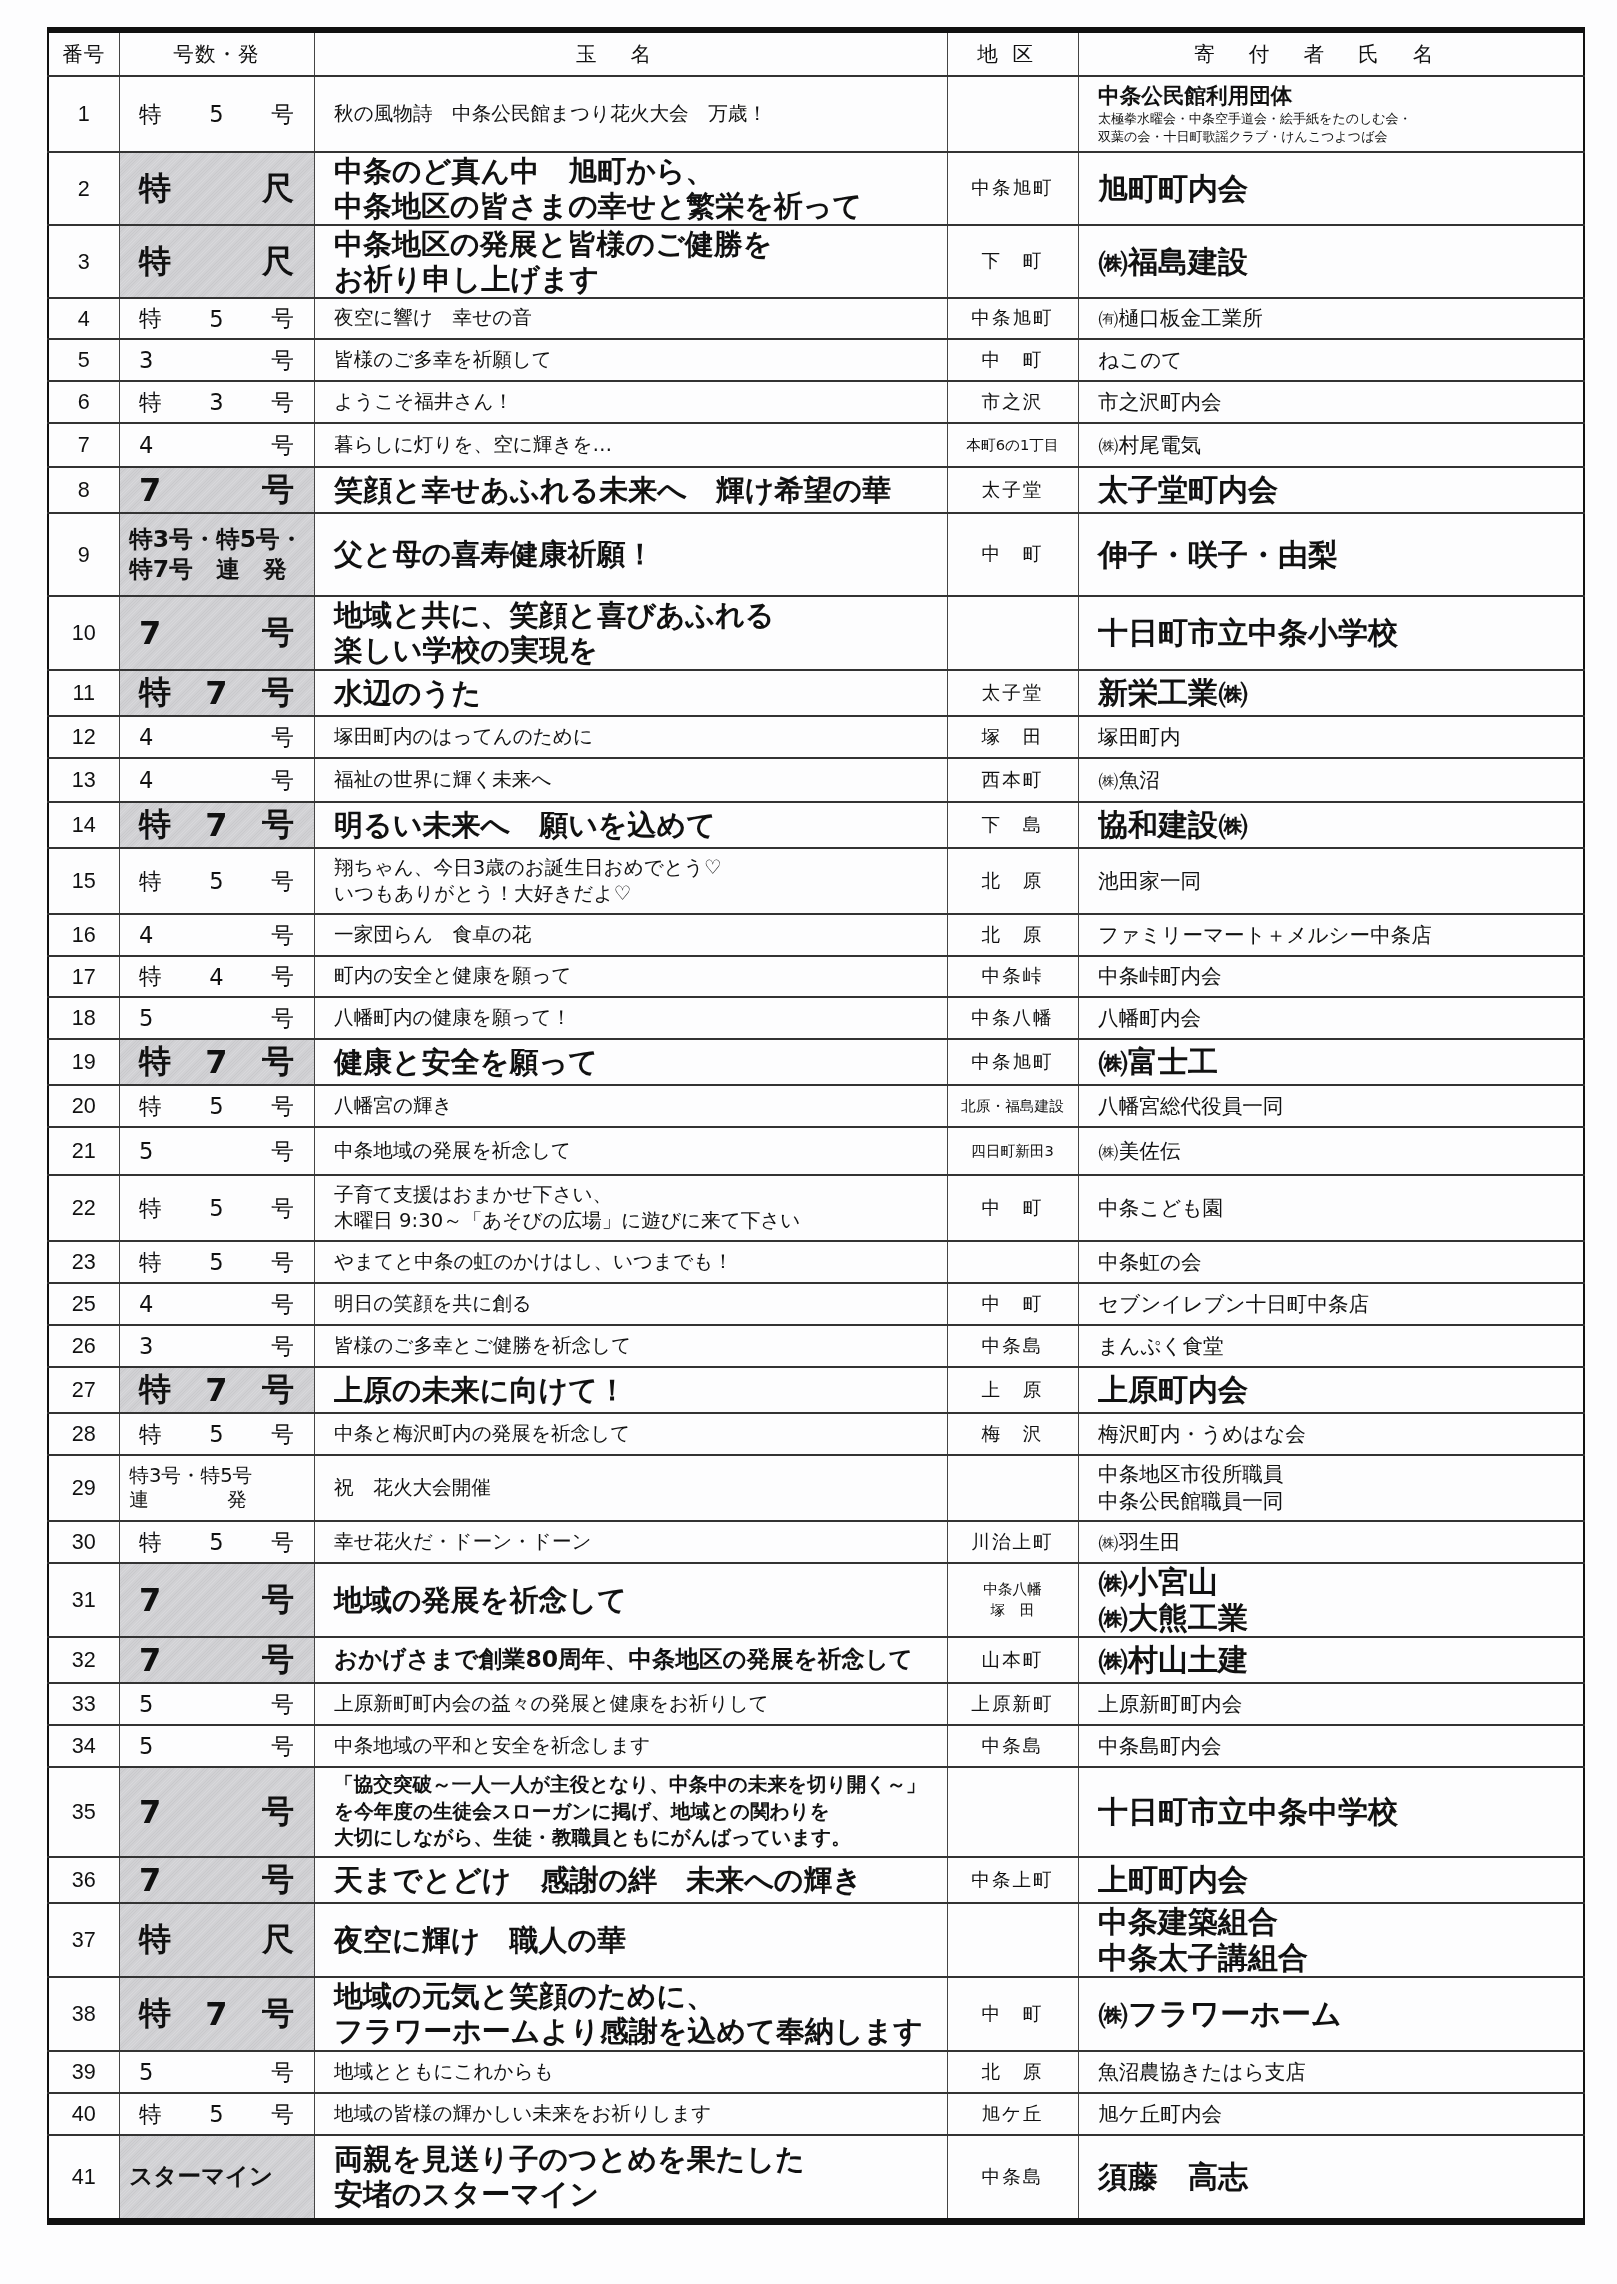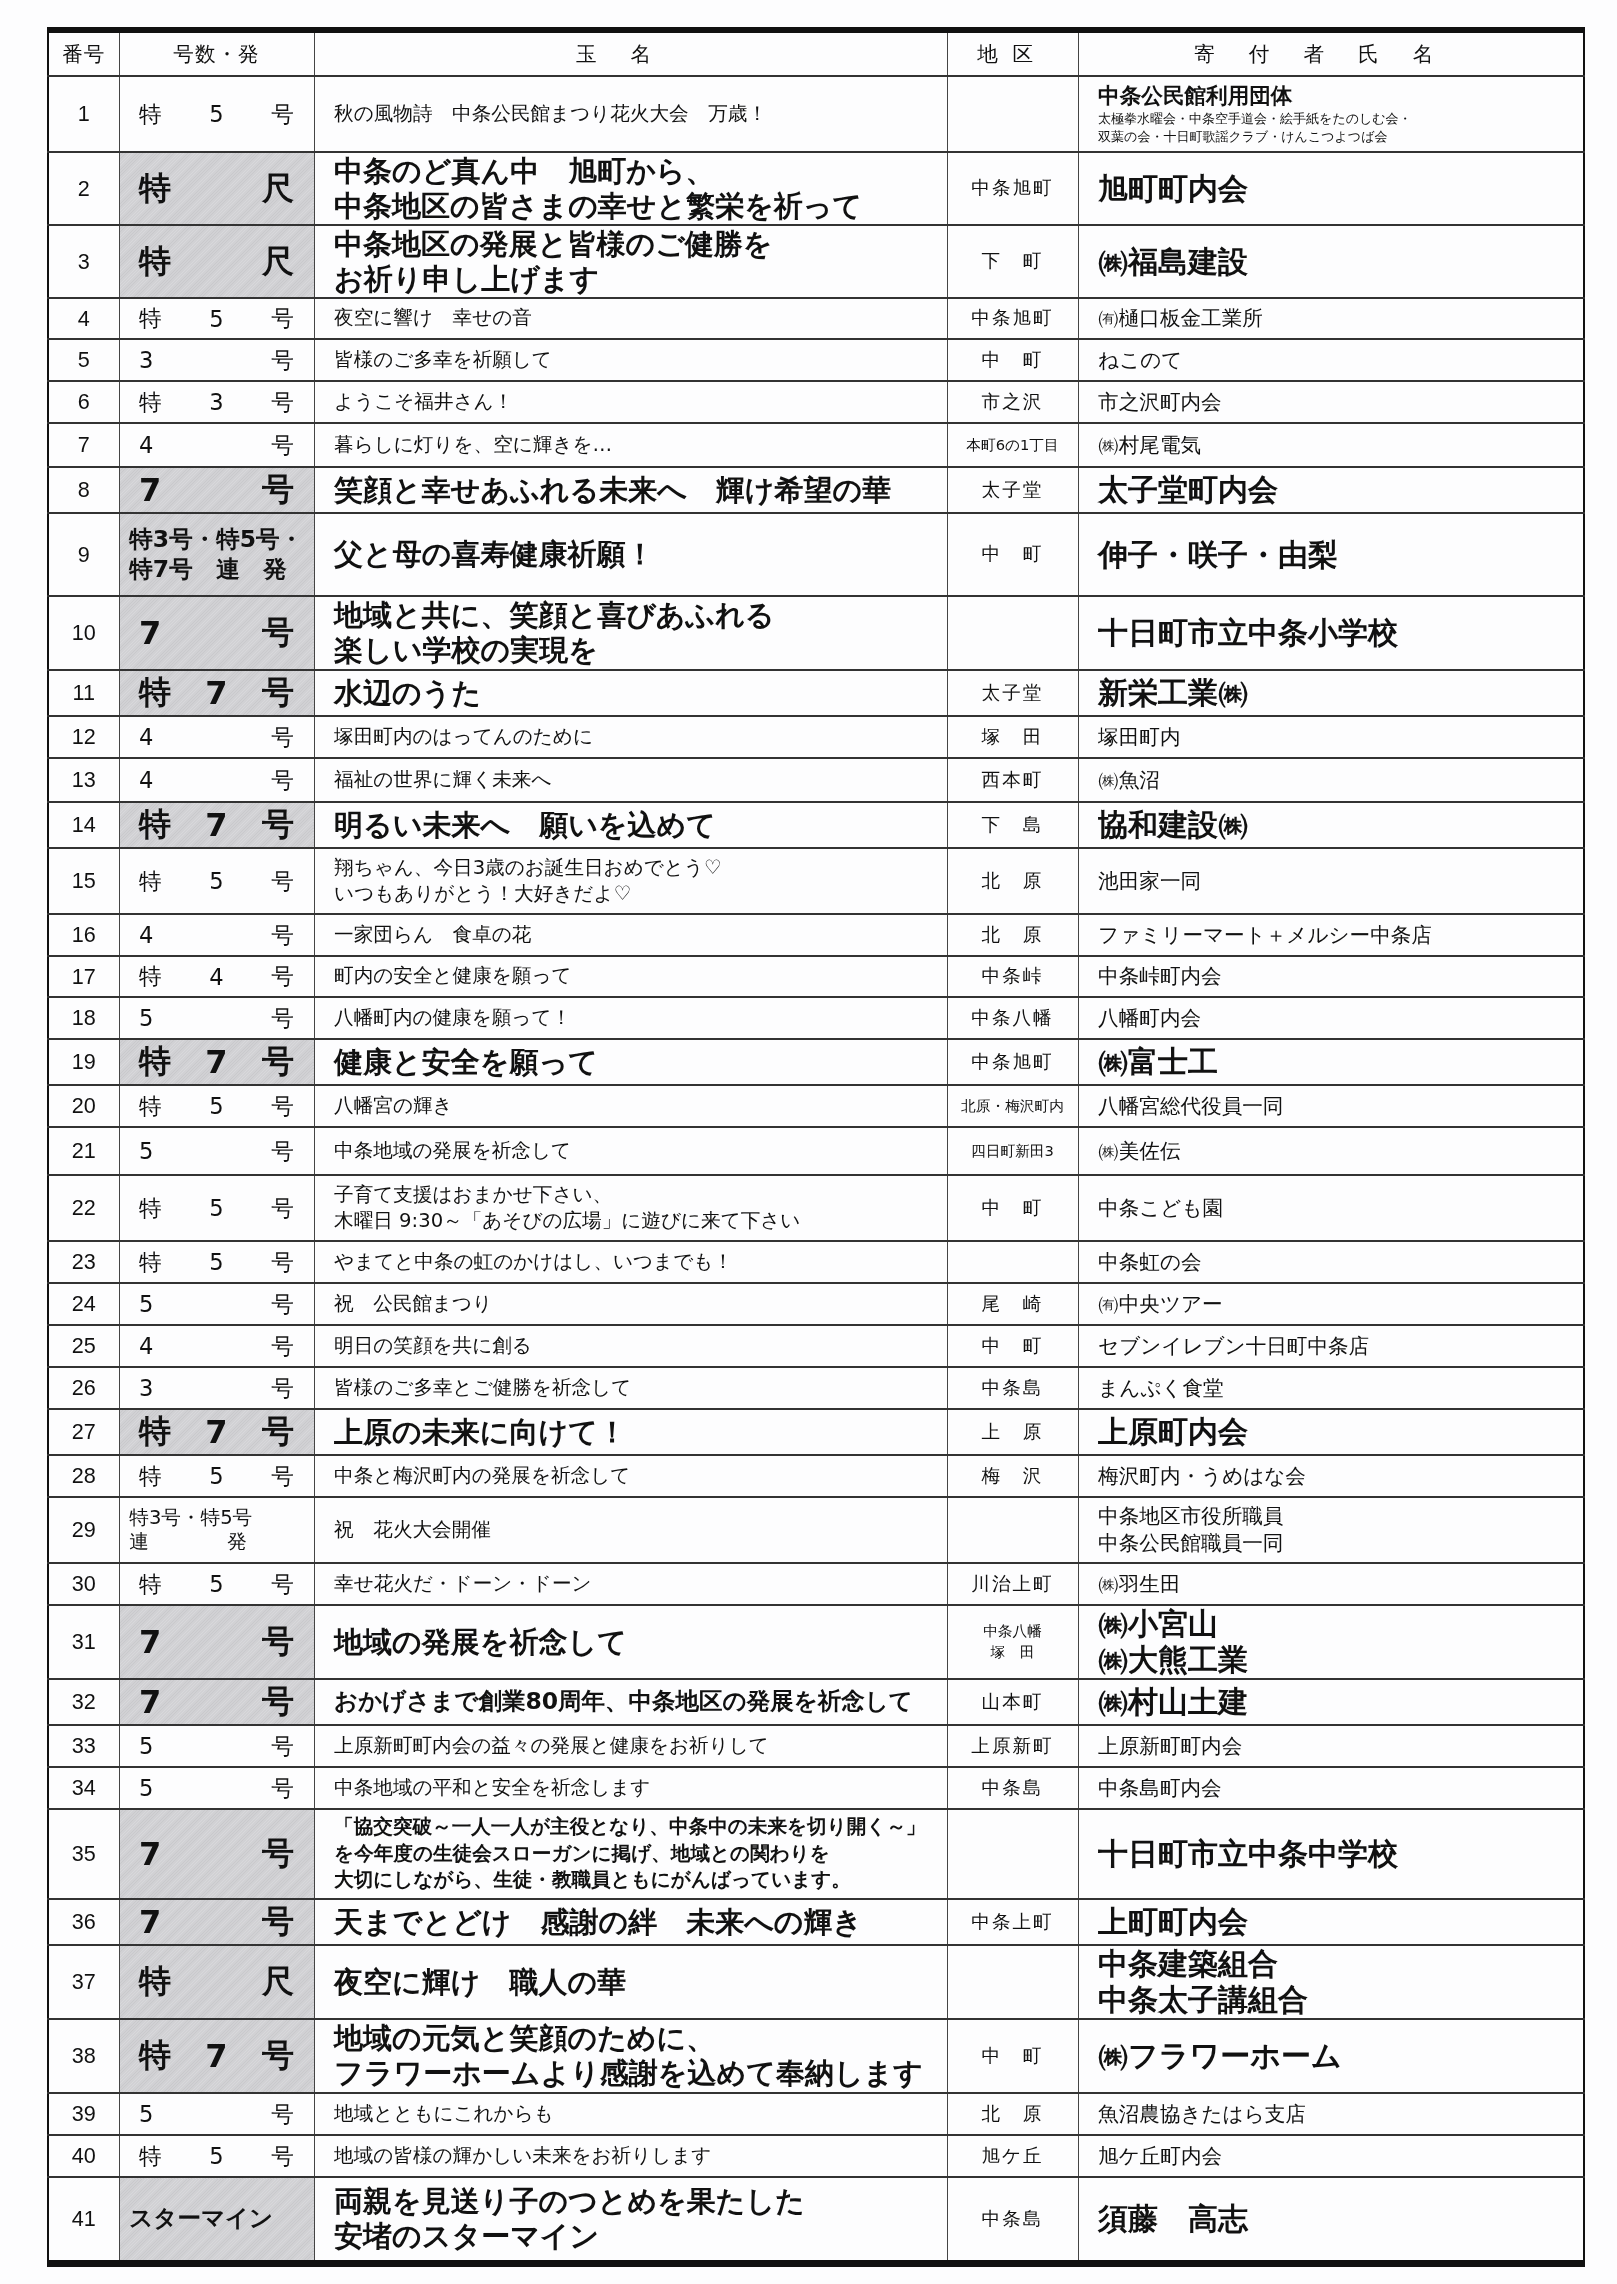--- a/index.html
+++ b/index.html
@@ -319,21 +319,21 @@
       <tr style="height: 42px;">
         <td class="num">20</td>
         <td class="size">
           <div class="sz">
             <span>特</span>
             <span>5</span>
             <span>号</span>
           </div>
         </td>
         <td class="name">八幡宮の輝き</td>
-        <td class="area small">北原・梅沢町内</td>
+        <td class="area small">北原・福島建設</td>
         <td class="donor">八幡宮総代役員一同</td>
       </tr>
       <tr style="height: 48px;">
         <td class="num">21</td>
         <td class="size">
           <div class="sz">
             <span>5</span>
             <span></span>
             <span>号</span>
           </div>
@@ -361,33 +361,20 @@
         <td class="size">
           <div class="sz">
             <span>特</span>
             <span>5</span>
             <span>号</span>
           </div>
         </td>
         <td class="name">やまてと中条の虹のかけはし、いつまでも！</td>
         <td class="area"></td>
         <td class="donor">中条虹の会</td>
-      </tr>
-      <tr style="height: 42px;">
-        <td class="num">24</td>
-        <td class="size">
-          <div class="sz">
-            <span>5</span>
-            <span></span>
-            <span>号</span>
-          </div>
-        </td>
-        <td class="name">祝　公民館まつり</td>
-        <td class="area">尾　崎</td>
-        <td class="donor">㈲中央ツアー</td>
       </tr>
       <tr style="height: 42px;">
         <td class="num">25</td>
         <td class="size">
           <div class="sz">
             <span>4</span>
             <span></span>
             <span>号</span>
           </div>
         </td>

